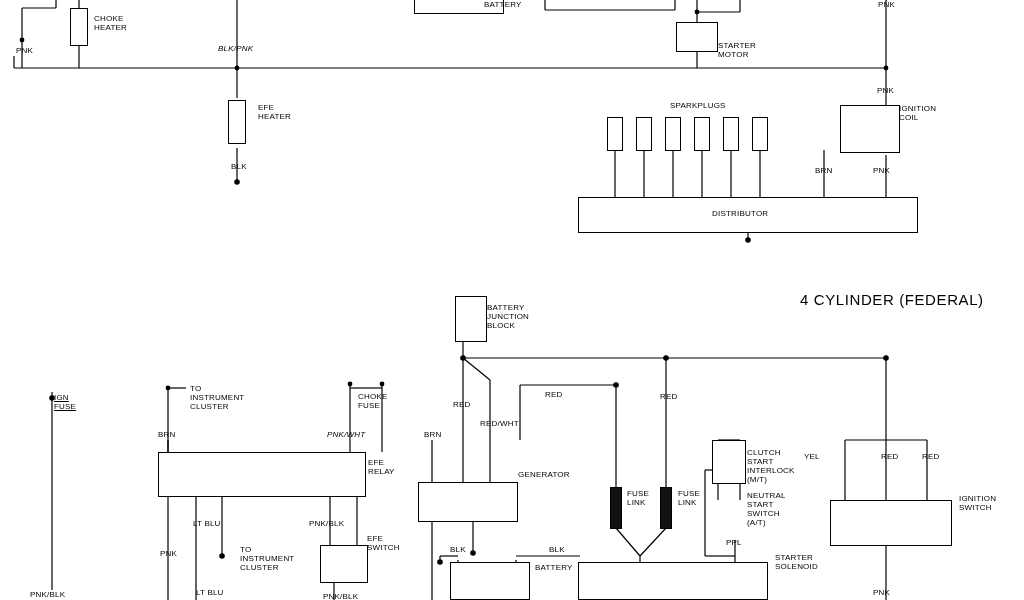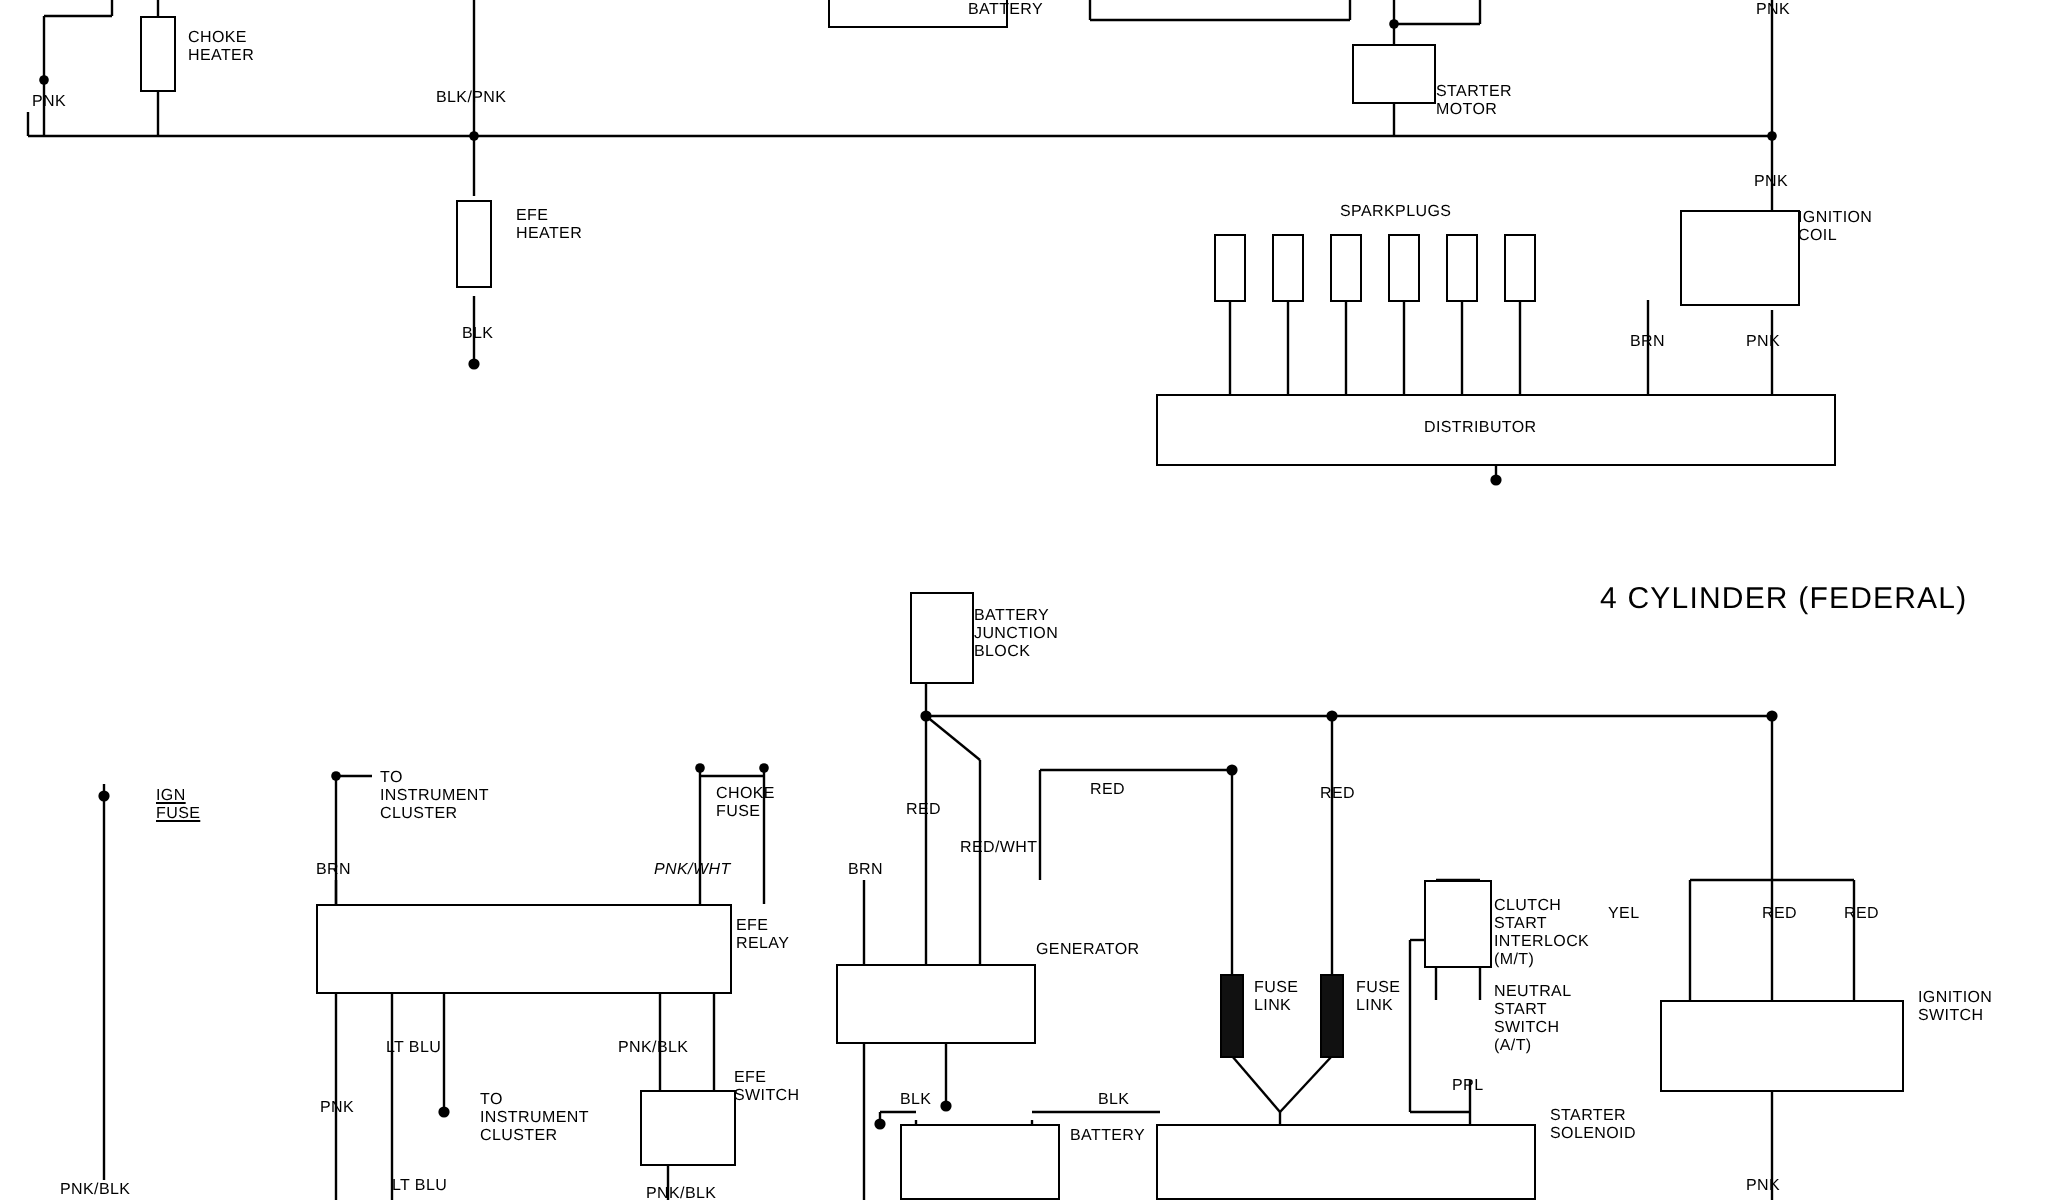--- a/index.html
+++ b/index.html
@@ -181,41 +181,41 @@
   <div class="comp" style="left:712px;top:440px;width:34px;height:44px;"></div>
   <div class="comp" style="left:830px;top:500px;width:122px;height:46px;"></div>
   <div class="comp" style="left:450px;top:562px;width:80px;height:38px;"></div>
   <div class="comp" style="left:578px;top:562px;width:190px;height:38px;"></div>
   <div class="comp" style="left:320px;top:545px;width:48px;height:38px;"></div>
 
   <div id="upper-labels">
       <div class="lbl" style="left: 94px; top: 14px;">CHOKE
 HEATER</div>
       <div class="lbl" style="left: 16px; top: 46px;">PNK</div>
-      <div class="lbl" style="left: 218px; top: 44px;">BLK/PNK</div>
+      <div class="lbl" style="left: 218px; top: 44px; font-style: italic;">BLK/PNK</div>
       <div class="lbl" style="left: 258px; top: 103px;">EFE
 HEATER</div>
       <div class="lbl" style="left: 231px; top: 162px;">BLK</div>
       <div class="lbl" style="left: 484px; top: 0px;">BATTERY</div>
       <div class="lbl" style="left: 718px; top: 41px;">STARTER
 MOTOR</div>
       <div class="lbl" style="left: 670px; top: 101px;">SPARKPLUGS</div>
       <div class="lbl" style="left: 899px; top: 104px;">IGNITION
 COIL</div>
       <div class="lbl" style="left: 877px; top: 86px;">PNK</div>
       <div class="lbl" style="left: 815px; top: 166px;">BRN</div>
       <div class="lbl" style="left: 873px; top: 166px;">PNK</div>
       <div class="lbl" style="left: 712px; top: 209px;">DISTRIBUTOR</div>
       <div class="lbl" style="left: 878px; top: 0px;">PNK</div>
     </div>
   <div id="lower-labels">
       <div class="lbl" style="left: 487px; top: 303px;">BATTERY
 JUNCTION
 BLOCK</div>
-      <div class="lbl" style="left: 78px; top: 393px; text-decoration: underline;">IGN
+      <div class="lbl" style="left: 54px; top: 393px; text-decoration: underline;">IGN
 FUSE</div>
       <div class="lbl" style="left: 190px; top: 384px;">TO
 INSTRUMENT
 CLUSTER</div>
       <div class="lbl" style="left: 358px; top: 392px;">CHOKE
 FUSE</div>
       <div class="lbl" style="left: 158px; top: 430px;">BRN</div>
       <div class="lbl" style="left: 327px; top: 430px; font-style: italic;">PNK/WHT</div>
       <div class="lbl" style="left: 368px; top: 458px;">EFE
 RELAY</div>

